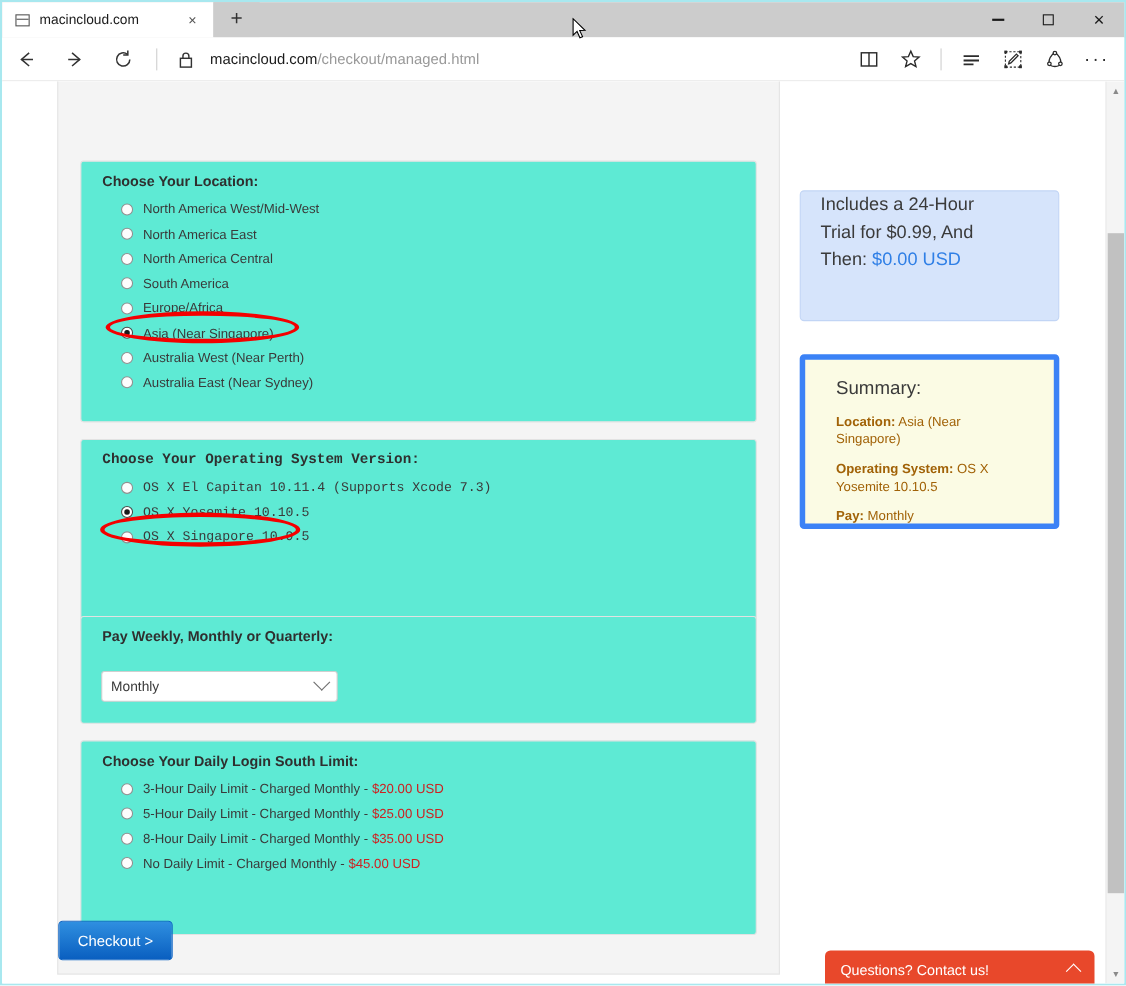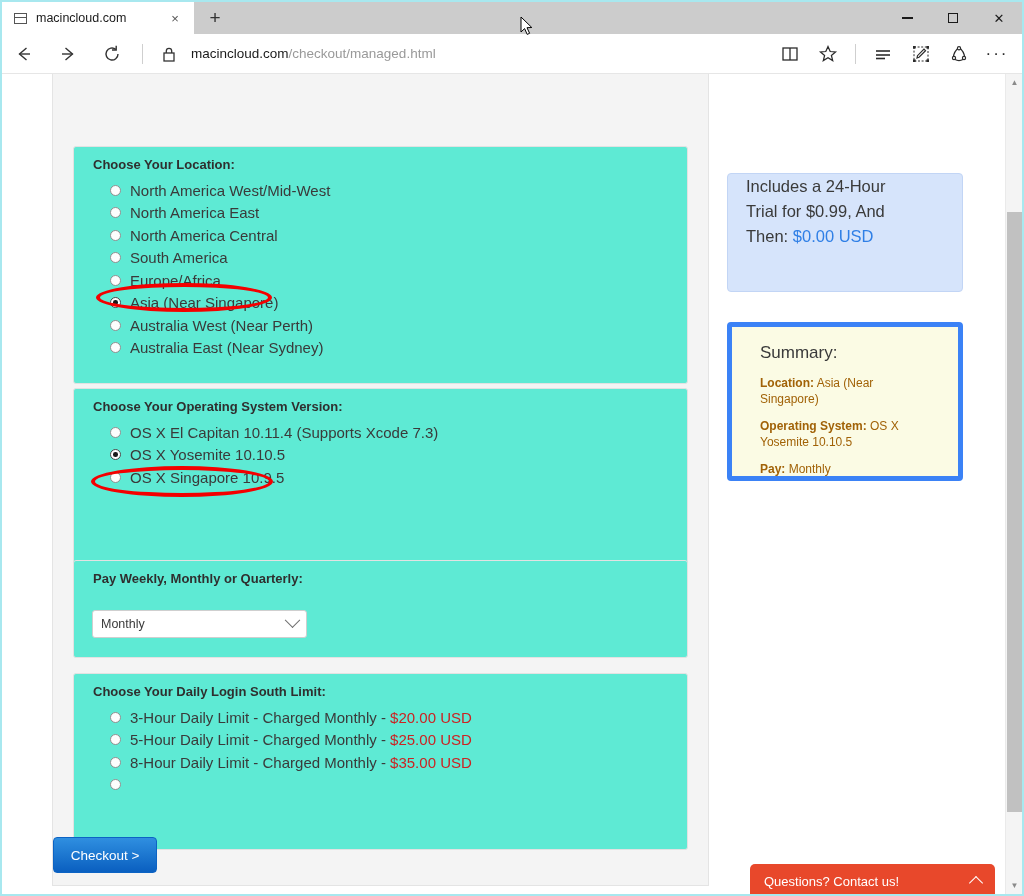--- a/index.html
+++ b/index.html
@@ -116,26 +116,26 @@
   .radio {
     width: 11px; height: 11px; border-radius: 50%;
     border: 1px solid #909090; background: #fdfdfd; margin-right: 9px; flex: none;
     position: relative;
   }
   .radio.checked { border-color: #4a4a4a; background: #ffffff; }
   .radio.checked::after {
     content: ""; position: absolute; left: 2.2px; top: 2.2px;
     width: 4.6px; height: 4.6px; border-radius: 50%; background: #1a1a1a;
   }
-  .opt-label { font-size: 15px; color: #3a3a3a; white-space: nowrap; }
+  .opt-label { font-size: 12px; color: #3a3a3a; white-space: nowrap; }
   .price { color: #cc2222; }
 
   
   #panel-location { top: 72px; height: 238px; }
-  #panel-os       { top: 314px; height: 176px; }
+  #panel-os       { top: 325px; height: 176px; font-family: Liberation Mono, monospace; }
   #panel-pay      { top: 486px; height: 98px; }
   #panel-limit    { top: 599px; height: 177px; }
 
   .select-wrap {
     position: absolute; left: 90px; top: 536px; width: 215px; height: 28px;
     background: #ffffff; border: 1px solid #cfcfcf; border-radius: 3px;
     display: flex; align-items: center; padding: 0 8px;
   }
   .select-val { font-size: 12.5px; color: #3a3a3a; flex: 1; }
   .caret {
@@ -368,20 +368,21 @@
           <div class="opt">
             <span class="radio"></span>
             <span class="opt-label"><span>5-Hour Daily Limit - Charged Monthly  - </span><span class="price">$25.00 USD</span></span>
           </div>
           <div class="opt">
             <span class="radio"></span>
             <span class="opt-label"><span>8-Hour Daily Limit - Charged Monthly  - </span><span class="price">$35.00 USD</span></span>
           </div>
           <div class="opt">
             <span class="radio"></span>
+            <span class="opt-label"><span>No Daily Limit - Charged Monthly  - </span><span class="price">$45.00 USD</span></span>
           </div>
         </div>
       </div>
 
       <div class="trial-box">
         <div class="trial-text">Includes a 24-Hour</div>
         <div class="trial-text">Trial for $0.99, And</div>
         <div class="trial-text"><span>Then: </span><span class="trial-amt">$0.00 USD</span></div>
       </div>
 

